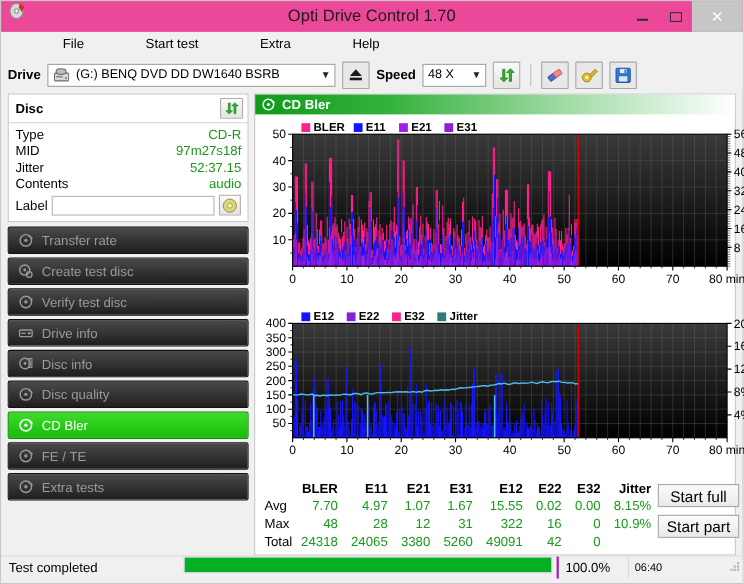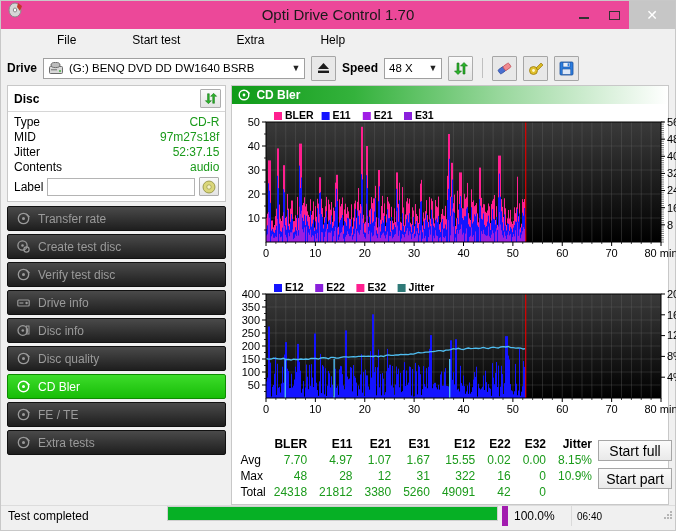--- a/index.html
+++ b/index.html
@@ -156,21 +156,21 @@
     flex:0 0 24px;height:24px;display:flex;align-items:flex-start;gap:0;
     border-top:1px solid #dcdcdc;background:#f0f0f0;padding:0 2px;
   }
   .sb-cell{display:flex;align-items:center;height:20px;padding:0 5px;}
   .sb-text{width:150px;font-size:12px;}
   .sb-bar-cell{flex:1 1 auto;display:flex;align-items:center;padding:0 4px;}
   .progress{
     flex:1 1 auto;height:15px;background:#e4e4e4;border:1px solid #d0d0d0;box-sizing:border-box;position:relative;
   }
   .progress .fill{position:absolute;left:0;top:0;bottom:0;background:#06b025;}
-  .sb-pct{width:52px;text-align:left;font-size:12px;padding-left:6px;border-left:6px solid #a21caf;}
+  .sb-pct{width:52px;text-align:left;font-size:12px;padding-left:6px;border-left:2px solid #a21caf;}
   .sb-time{width:74px;text-align:right;font-size:10px;padding-right:8px;border-left:1px solid #dadada;}
   .grip{width:14px;height:14px;position:relative;}
   .grip i{position:absolute;width:2px;height:2px;background:#b5b5b5;}
 </style>
 </head>
 <body>
 
 <div class="window">
 
   <div class="titlebar">
@@ -1795,21 +1795,21 @@
               <td>12</td>
               <td>31</td>
               <td>322</td>
               <td>16</td>
               <td>0</td>
               <td>10.9%</td>
             </tr>
             <tr>
               <td class="rh">Total</td>
               <td>24318</td>
-              <td>21812</td>
+              <td>24065</td>
               <td>3380</td>
               <td>5260</td>
               <td>49091</td>
               <td>42</td>
               <td>0</td>
               <td></td>
             </tr>
           </tbody>
         </table>
         <div class="startbtns">

